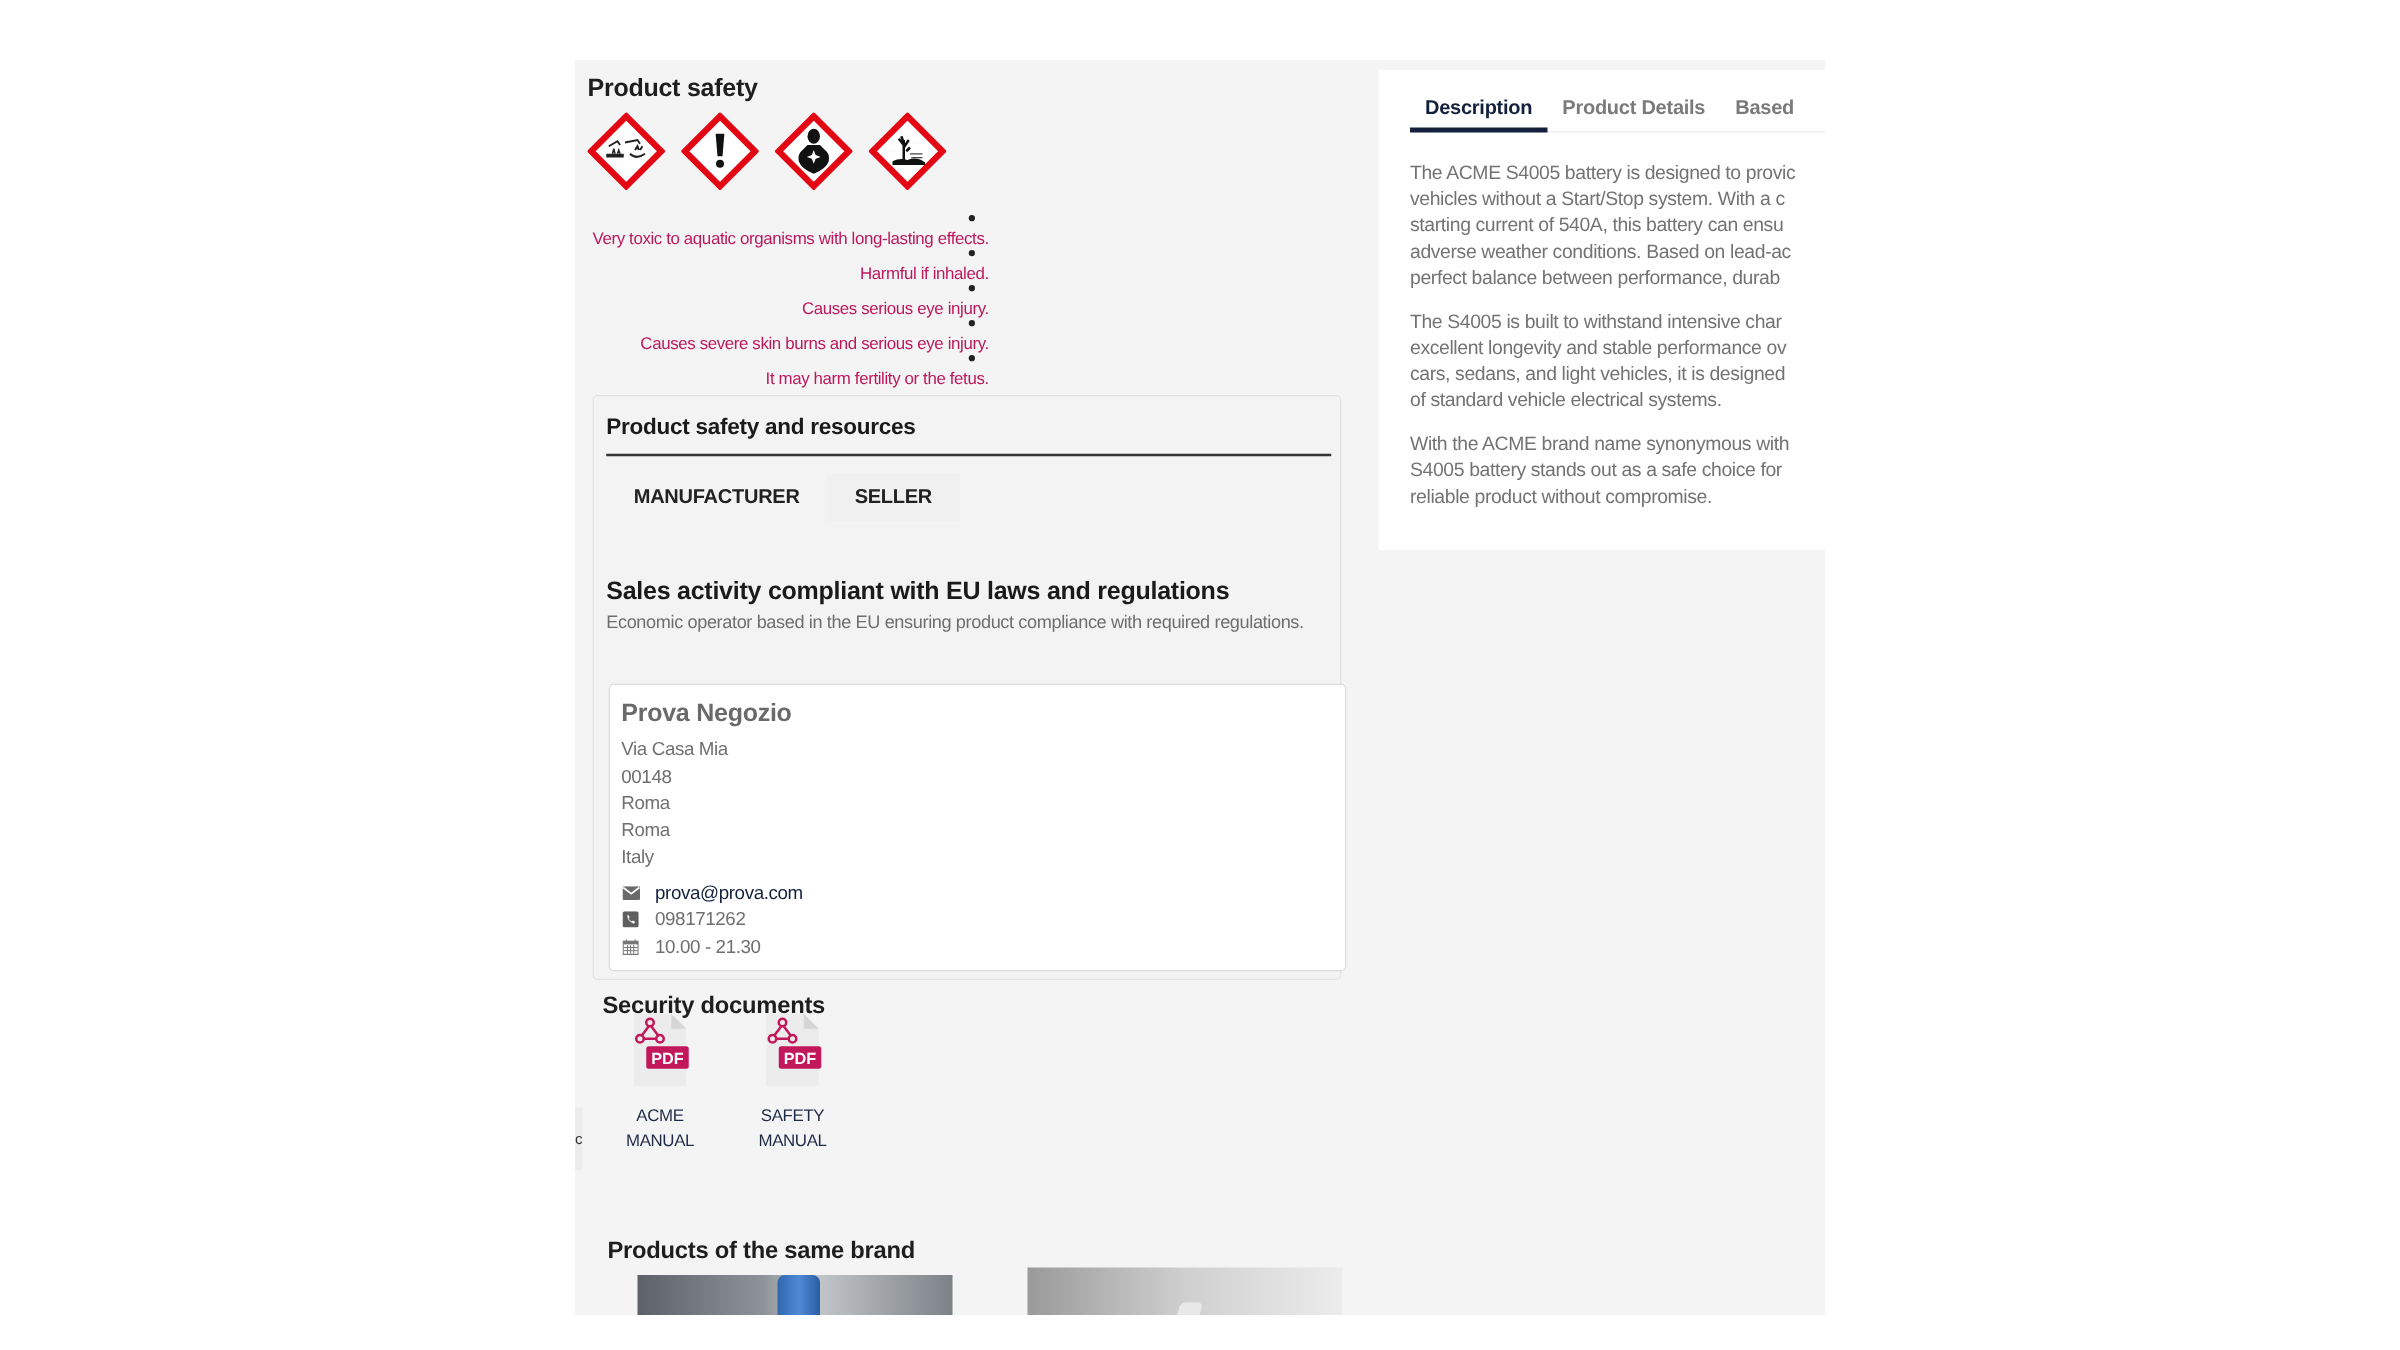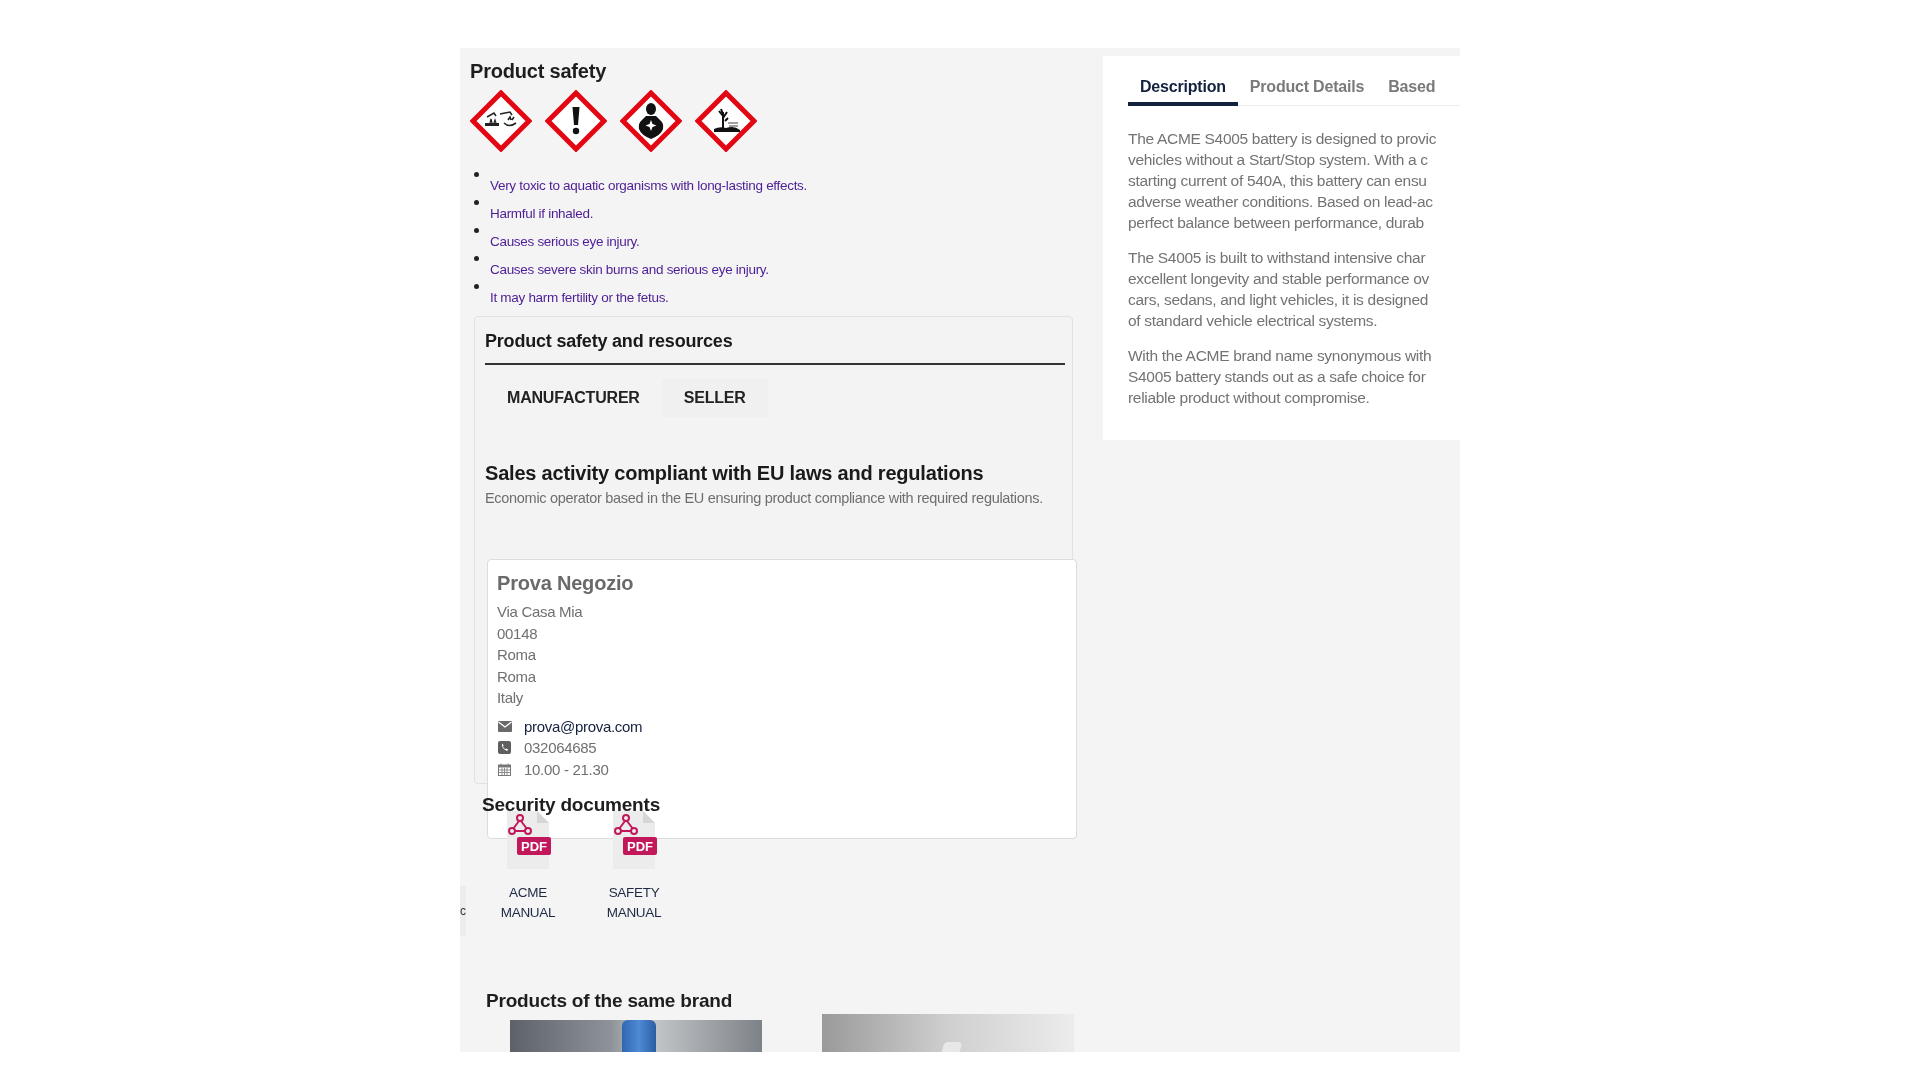--- a/index.html
+++ b/index.html
@@ -13,40 +13,40 @@
 
     
     .left-col { position: absolute; left: 0; top: 0; width: 640px; height: 100%; text-decoration: underline; }
 
     .ps-title { position: absolute; left: 10px; top: 12px; font-size: 20px; font-weight: bold; color: #1e1e1e; letter-spacing: -0.2px; }
 
     .pictos { position: absolute; left: 10px; top: 42px; display: flex; gap: 13px; }
     .picto { width: 62px; height: 62px; }
 
     .hazards { position: absolute; left: 14px; top: 124px; list-style: none; }
-    .hazards li { font-size: 13.5px; color: #4c1d95; height: 28px; line-height: 28px; display: flex; align-items: flex-start; letter-spacing: -0.3px; }
+    .hazards li { font-size: 13.5px; color: #be185d; height: 28px; line-height: 28px; display: flex; align-items: flex-end; letter-spacing: -0.3px; flex-direction: column; }
     .hazards li .dot { width: 5px; height: 5px; border-radius: 50%; background: #222; margin-right: 11px; flex: none; }
 
     .resources-card {
       position: absolute; left: 14px; top: 268px; width: 599px; height: 468px;
       border: 1px solid #e2e2e2; border-radius: 4px; background: #f3f3f3;
     }
     .rc-title { position: absolute; left: 10px; top: 14px; font-size: 18px; font-weight: bold; color: #1a1a1a; letter-spacing: -0.2px; }
     .rc-rule { position: absolute; left: 10px; top: 46px; width: 599px; max-width: 580px; height: 2px; background: #333; }
 
     .rc-tabs { position: absolute; left: 10px; top: 62px; display: flex; }
     .rc-tab { font-size: 16px; font-weight: bold; color: #222; padding: 10px 22px; letter-spacing: -0.2px; cursor: pointer; }
     .rc-tab.active { background: #f0f0f0; }
 
     .eu-title { position: absolute; left: 10px; top: 145px; font-size: 20px; font-weight: bold; color: #1a1a1a; letter-spacing: -0.2px; }
     .eu-desc { position: absolute; left: 10px; top: 170px; width: 560px; font-size: 14.5px; line-height: 22px; color: #6e6e6e; letter-spacing: -0.3px; }
 
     .contact-card {
-      position: absolute; left: 12px; top: 230px; width: 590px; height: 280px;
-      background: #ffffff; border: 1px solid #dcdcdc; border-radius: 4px; padding: 12px 9px; margin-top: 12px;
+      position: absolute; left: 12px; top: 230px; width: 590px; height: 230px;
+      background: #ffffff; border: 1px solid #dcdcdc; border-radius: 4px; padding: 12px 9px;
     }
     .cc-name { font-size: 20px; font-weight: bold; color: #6a6a6a; margin-bottom: 6px; letter-spacing: -0.2px; }
     .cc-line { font-size: 15px; color: #707070; line-height: 21.5px; letter-spacing: -0.3px; }
     .cc-contacts { margin-top: 7px; }
     .cc-row { display: flex; align-items: center; height: 21.5px; font-size: 15px; color: #707070; letter-spacing: -0.3px; }
     .cc-row .ic { width: 15px; height: 14px; margin-right: 12px; display: inline-flex; align-items: center; justify-content: center; }
     .cc-row a { color: #14213d; text-decoration: none; }
 
     .sd-title { position: absolute; left: 22px; top: 746px; font-size: 19px; font-weight: bold; color: #1e1e1e; letter-spacing: -0.2px; }
     .docs { position: absolute; left: 26px; top: 761px; display: flex; gap: 22px; }
@@ -165,21 +165,21 @@
             </span>
             <a href="#">prova@prova.com</a>
           </div>
           <div class="cc-row">
             <span class="ic">
               <svg width="13" height="13" viewBox="0 0 13 13">
                   <rect x="0" y="0" width="13" height="13" rx="2" fill="#5f5f5f"></rect>
                   <path d="M4 3 q-1 4 5 7 l1.2 -1.4 l-1.8 -1.2 l-0.9 0.8 q-2 -1 -2.6 -2.7 l0.8 -0.8 l-1.1 -1.9 z" fill="#fff"></path>
                 </svg>
             </span>
-            <span>032064685</span>
+            <span>098171262</span>
           </div>
           <div class="cc-row">
             <span class="ic">
               <svg width="13" height="13" viewBox="0 0 13 13">
                   <rect x="0.5" y="2" width="12" height="10.5" fill="none" stroke="#777" stroke-width="1"></rect>
                   <rect x="0.5" y="2" width="12" height="2.5" fill="#777"></rect>
                   <path d="M3 0.5 v3 M10 0.5 v3 M1 7 h11 M1 9.5 h11 M4 5 v7 M6.5 5 v7 M9 5 v7" stroke="#777" stroke-width="0.8"></path>
                 </svg>
             </span>
             <span>10.00 - 21.30</span>

